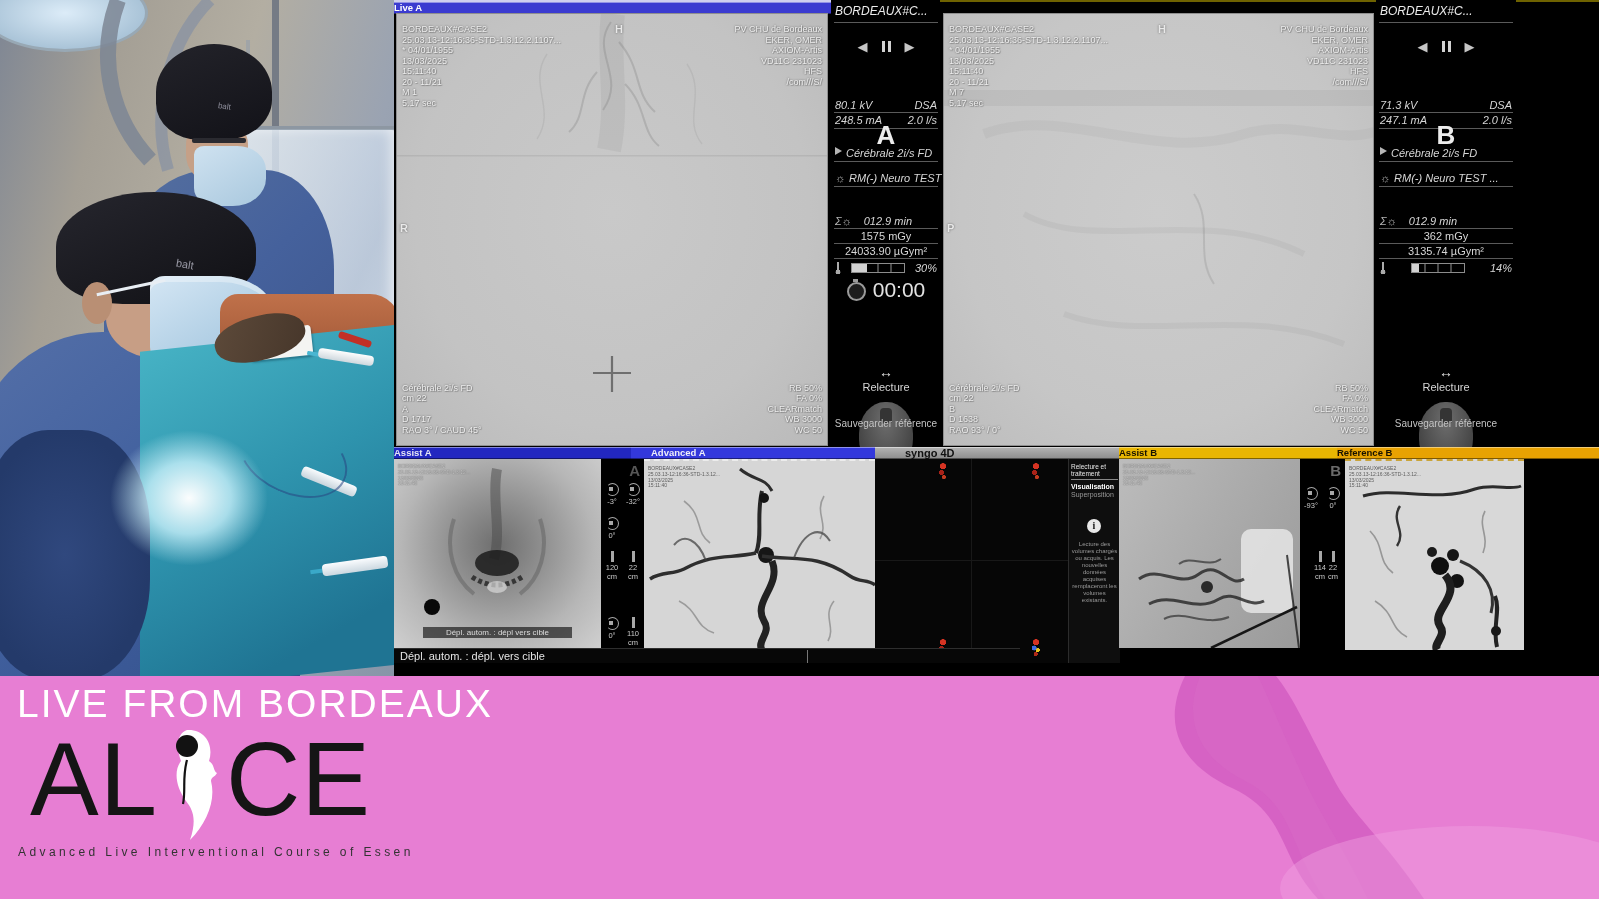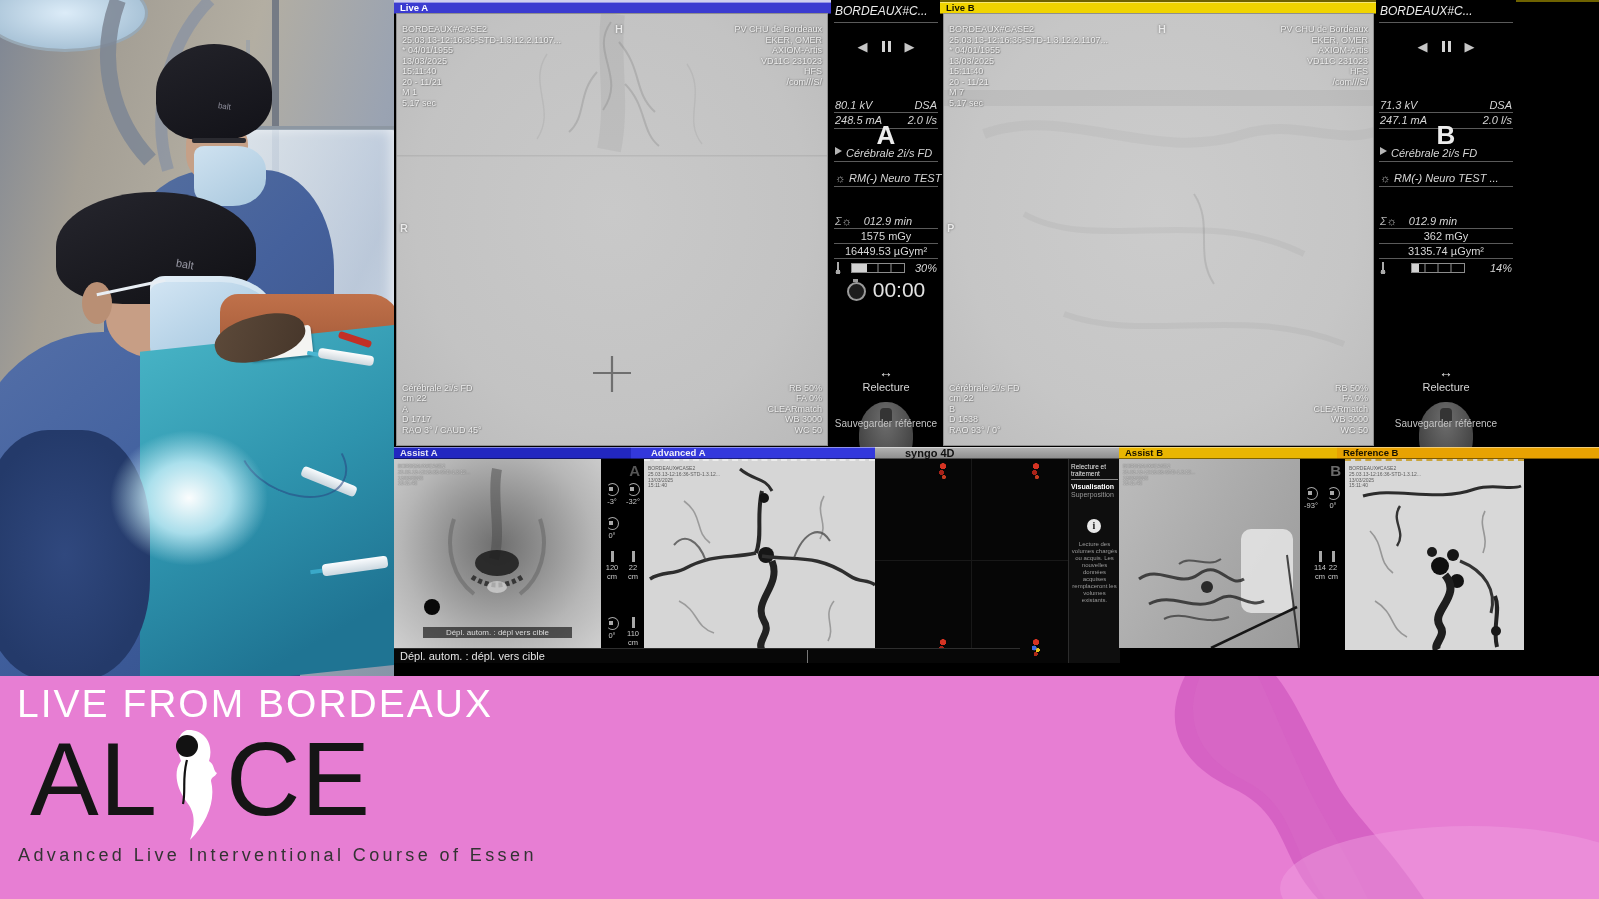--- a/index.html
+++ b/index.html
@@ -10,21 +10,21 @@
   .screens{position:absolute;left:394px;top:0;width:1205px;height:663px;background:#000;}
   .imgpane{position:absolute;border:1px solid #8f8f8f;box-sizing:border-box;overflow:hidden;}
   .ovl{position:absolute;font-size:9px;line-height:10.5px;color:#efefef;
        text-shadow:0 0 2px rgba(70,70,70,.85),1px 1px 0 rgba(110,110,110,.4);}
   .ovl.right{text-align:right;}
   .tiny{position:absolute;font-size:5px;line-height:5.8px;color:#5d5d5d;}
   .tiny.lightt{color:#cfcfcf;text-shadow:0 0 1px #333;}
   .marker{position:absolute;font-size:11px;color:#e9e9e9;text-shadow:0 0 2px #555;font-weight:bold;}
   .phead{position:absolute;top:447px;height:12px;font-size:9.5px;font-weight:bold;line-height:12px;
          box-shadow:inset 0 1px 0 rgba(255,255,255,.45),inset 0 -1px 0 rgba(0,0,0,.45);}
-  .phead span{padding-left:6px;}
+  .phead span{}
   
   .sb{position:absolute;top:0;height:447px;background:#000;color:#d6d6d6;font-size:11px;}
   .sb .row{position:absolute;left:4px;right:4px;display:flex;justify-content:space-between;white-space:nowrap;font-style:italic;}
   .sb .ctr{position:absolute;left:0;right:0;text-align:center;white-space:nowrap;}
   .sep{position:absolute;left:3px;right:3px;height:1px;background:#5a5a5a;}
   .t-btn{display:inline-block;color:#c6c6c6;font-size:13px;line-height:13px;margin:0 6px;cursor:default;}
   .t-pause{display:inline-block;width:3px;height:11px;border-left:3px solid #d2d2d2;border-right:3px solid #d2d2d2;margin:0 8px;vertical-align:-1px;}
   .heatbar{position:relative;display:inline-block;width:52px;height:8px;border:1px solid #8c8c8c;vertical-align:-1px;background:
      linear-gradient(90deg,transparent 24%,#4a4a4a 24%,#4a4a4a 26%,transparent 26%,transparent 49%,#4a4a4a 49%,#4a4a4a 51%,transparent 51%,transparent 74%,#4a4a4a 74%,#4a4a4a 76%,transparent 76%);}
   .heatfill{position:absolute;left:0;top:0;bottom:0;background:#d2d2d2;}
@@ -51,21 +51,21 @@
      radial-gradient(circle at 58% 78%,#c23a20 2px,transparent 2.2px);}
   .blob.multi{background:
      radial-gradient(circle at 50% 18%,#d63322 3px,transparent 3.2px),
      radial-gradient(circle at 34% 50%,#3f6de0 2.4px,transparent 2.6px),
      radial-gradient(circle at 64% 62%,#e8c520 2px,transparent 2.2px),
      radial-gradient(circle at 48% 84%,#b02a18 2px,transparent 2.2px);}
   
   .banner{position:absolute;left:0;top:676px;width:1599px;height:290px;background:#e77ed3;overflow:hidden;}
   .b-title{position:absolute;left:17px;top:6px;font-size:39px;letter-spacing:2px;color:#fff;font-weight:400;}
   .b-logo{position:absolute;left:30px;top:44px;height:130px;color:#151515;font-size:103px;font-weight:400;line-height:120px;letter-spacing:1px;display:flex;align-items:flex-start;}
-  .b-sub{position:absolute;left:18px;top:169px;font-size:18px;letter-spacing:3.4px;color:#333;}
+  .b-sub{position:absolute;left:18px;top:169px;font-size:12px;letter-spacing:3.4px;color:#333;}
   
   .video{position:absolute;left:0;top:0;width:394px;height:676px;overflow:hidden;
      background:linear-gradient(105deg,#7e8694 0%,#a49f95 22%,#b3aea2 46%,#9aa3b2 72%,#8795a8 100%);}
 </style>
 </head>
 <body>
 
 <div id="stage">
 
   <div class="video">
@@ -201,42 +201,39 @@
           <span>RM(-)  Neuro TEST ...</span>
         </div>
       <div class="sep" style="top:186px;"></div>
       <div class="row" style="top:215px;justify-content:flex-start;">
           <span class="ic-sun">Σ☼</span>
           <span style="margin-left:8px;">012.9 min</span>
         </div>
       <div class="sep" style="top:228px;"></div>
       <div class="ctr" style="top:230px;">1575 mGy</div>
       <div class="sep" style="top:243px;"></div>
-      <div class="ctr" style="top:245px;">16449.53 µGym²</div>
+      <div class="ctr" style="top:245px;">24033.90 µGym²</div>
       <div class="sep" style="top:258px;"></div>
       <div class="row" style="top:262px;align-items:center;">
         <span class="thermo"></span>
         <span class="heatbar">
             <span class="heatfill" style="width:28%;"></span>
           </span>
         <span>30%</span>
       </div>
       <div class="ctr" style="top:278px;font-size:21px;color:#e2e2e2;">
         <span class="watch"></span><span>00:00</span>
       </div>
       <div class="ctr" style="top:364px;font-size:14px;color:#e0e0e0;">↔</div>
       <div class="ctr" style="top:381px;">Relecture</div>
       <div class="mouse" style="left:28px;top:402px;"></div>
       <div class="ctr" style="top:418px;font-size:10px;color:#c4c4c4;">Sauvegarder référence</div>
     </div>
 
     <div class="abs" style="left:546px;top:0;width:659px;height:2px;background:#6e6200;"></div>
-    <div class="abs phead" style="left:546px;top:2px;width:575px;background:#f0d400;color:#141400;">
-      <span>Live B</span>
-    </div>
     <div class="imgpane" style="left:549px;top:13px;width:431px;height:433px;background:radial-gradient(ellipse at 50% 46%,#cccccc 0%,#c6c6c6 65%,#bcbcbc 100%);">
       <svg width="431" height="433" style="position:absolute;left:0;top:0;">
         <rect y="76" width="431" height="16" fill="#8a8a8a" opacity="0.14"></rect>
         <path d="M40,120 C120,90 210,150 300,120 C350,105 390,130 430,118" stroke="#8a8a8a" stroke-width="10" fill="none" opacity="0.10"></path>
         <path d="M80,200 C150,240 260,190 360,240 M120,300 C200,330 300,290 400,330" stroke="#808080" stroke-width="6" fill="none" opacity="0.10"></path>
         <path d="M250,180 C270,210 250,240 270,270" stroke="#787878" stroke-width="2" fill="none" opacity="0.22"></path>
       </svg>
       <div class="ovl" style="left:5px;top:10px;">
           <div>BORDEAUX#CASE2</div>
           <div>25.03.13-12:16:36-STD-1.3.12.2.1107...</div>

